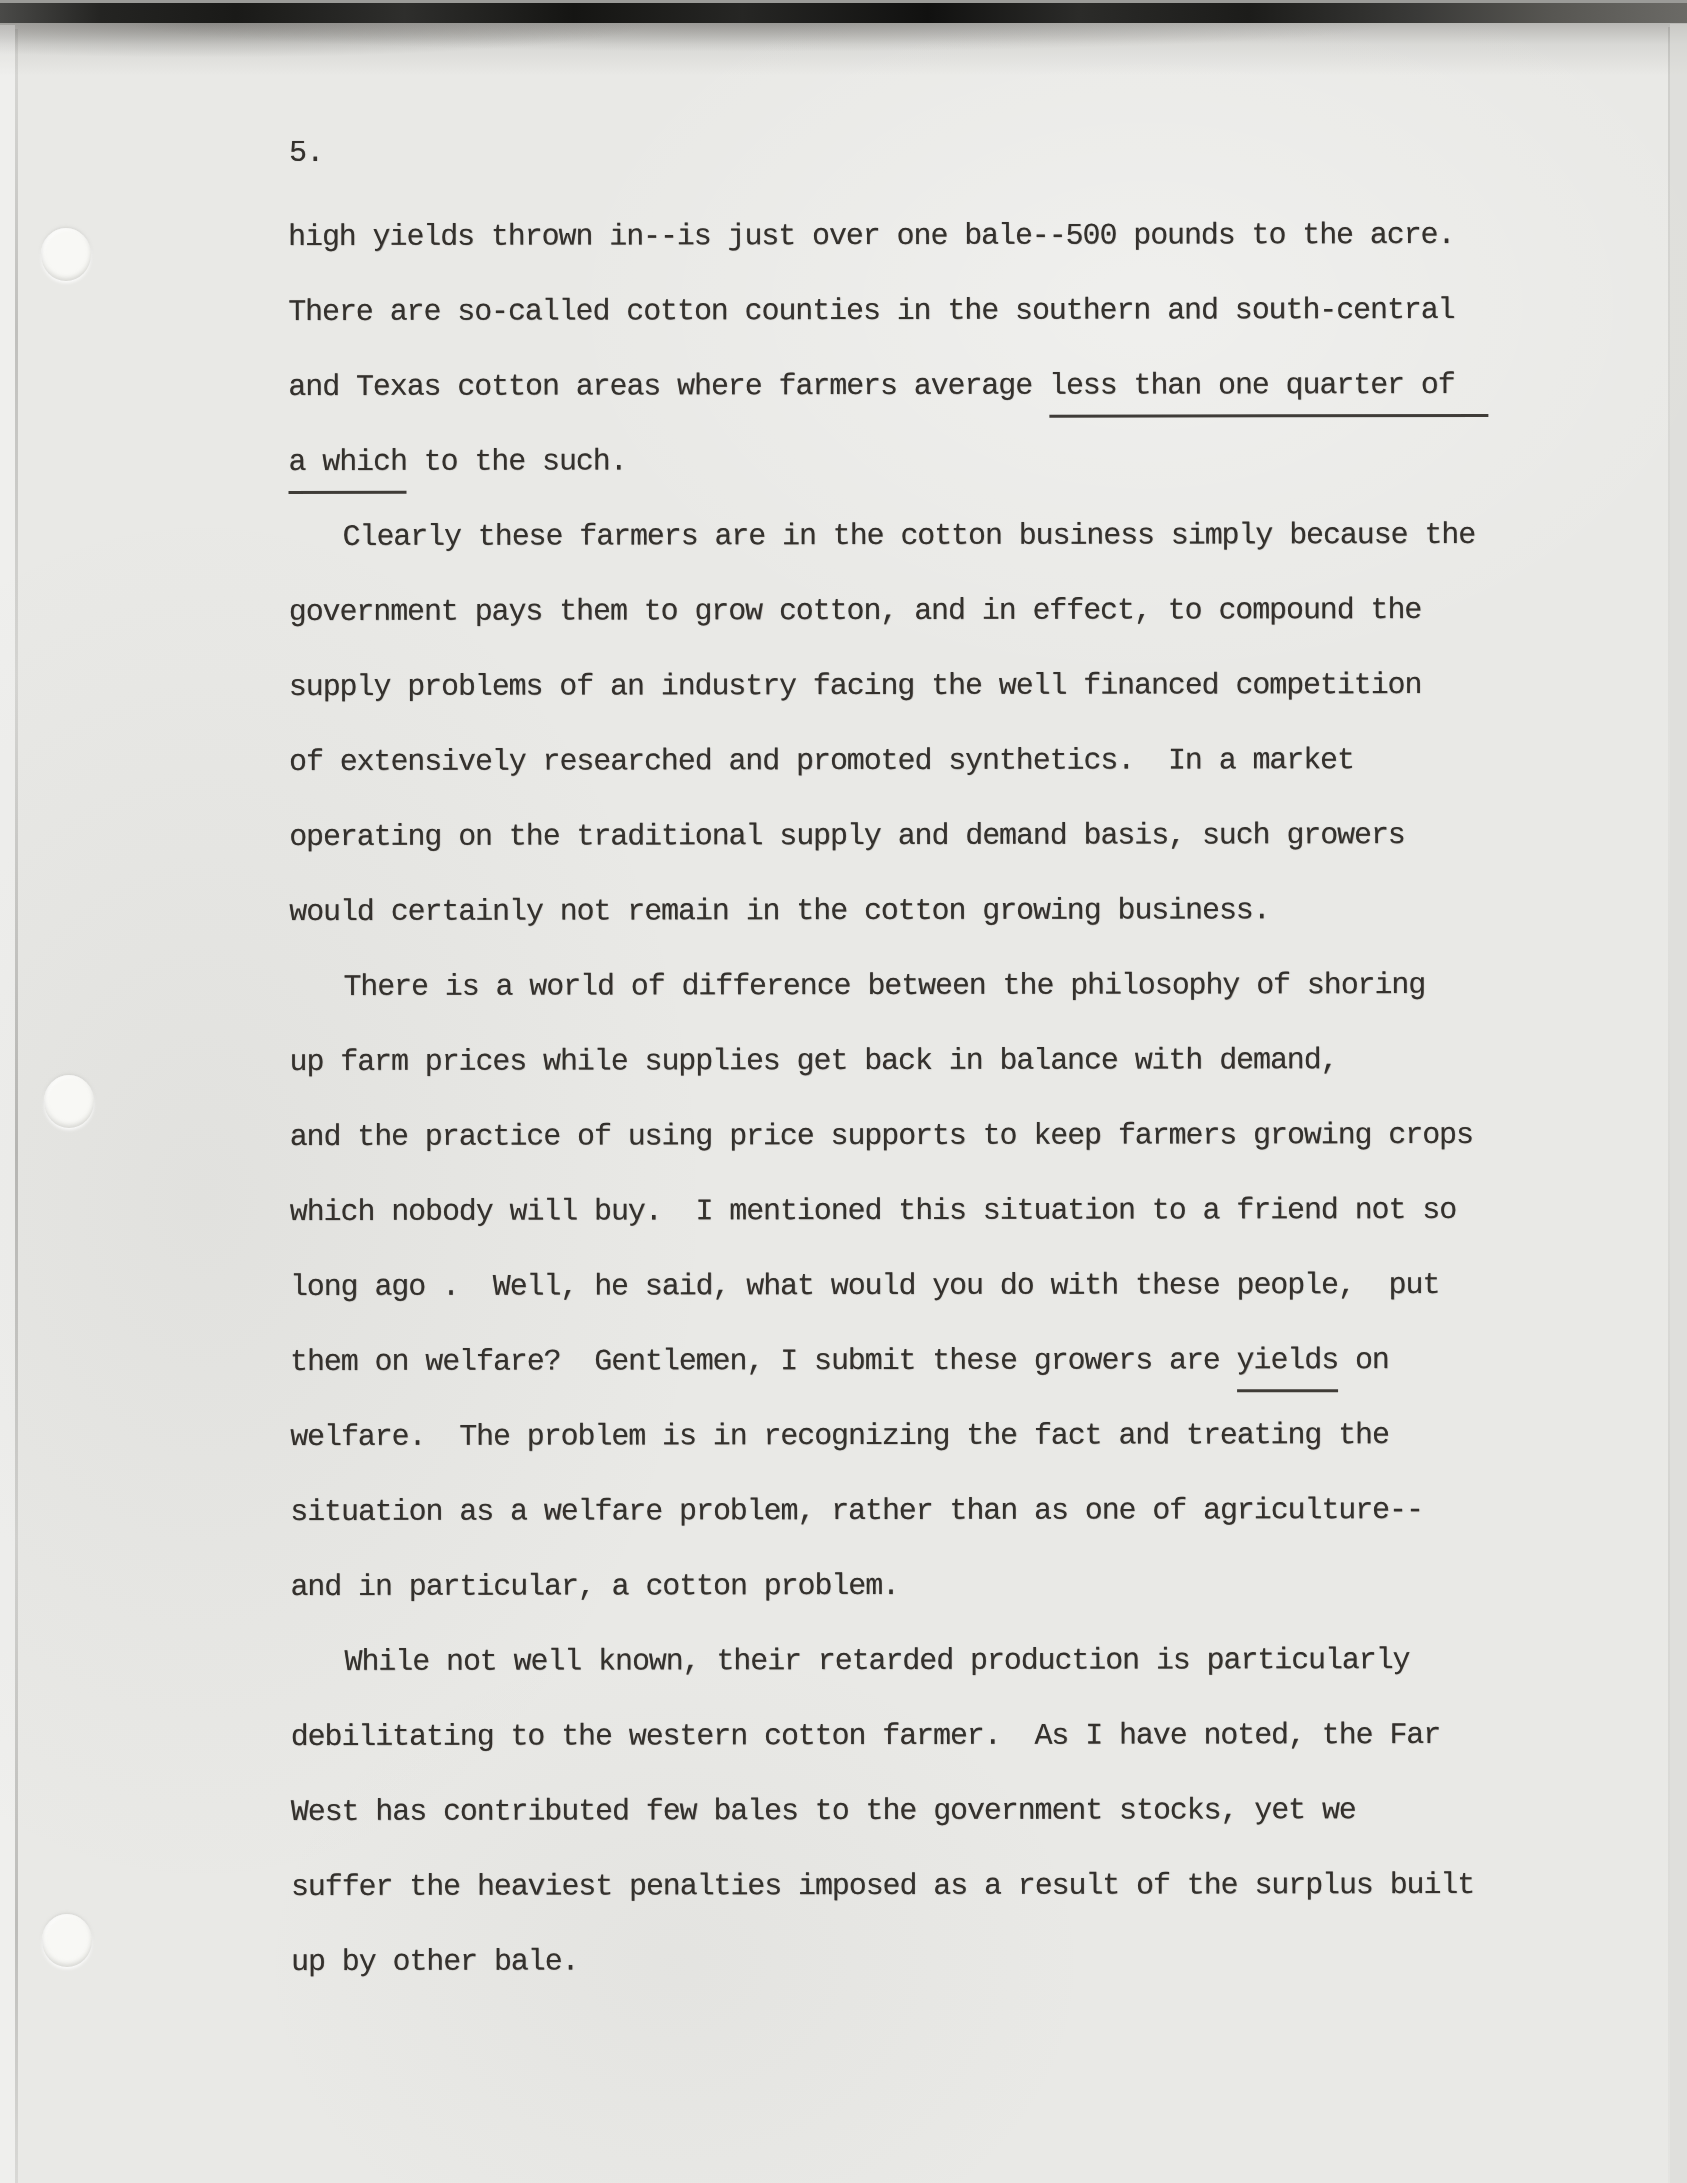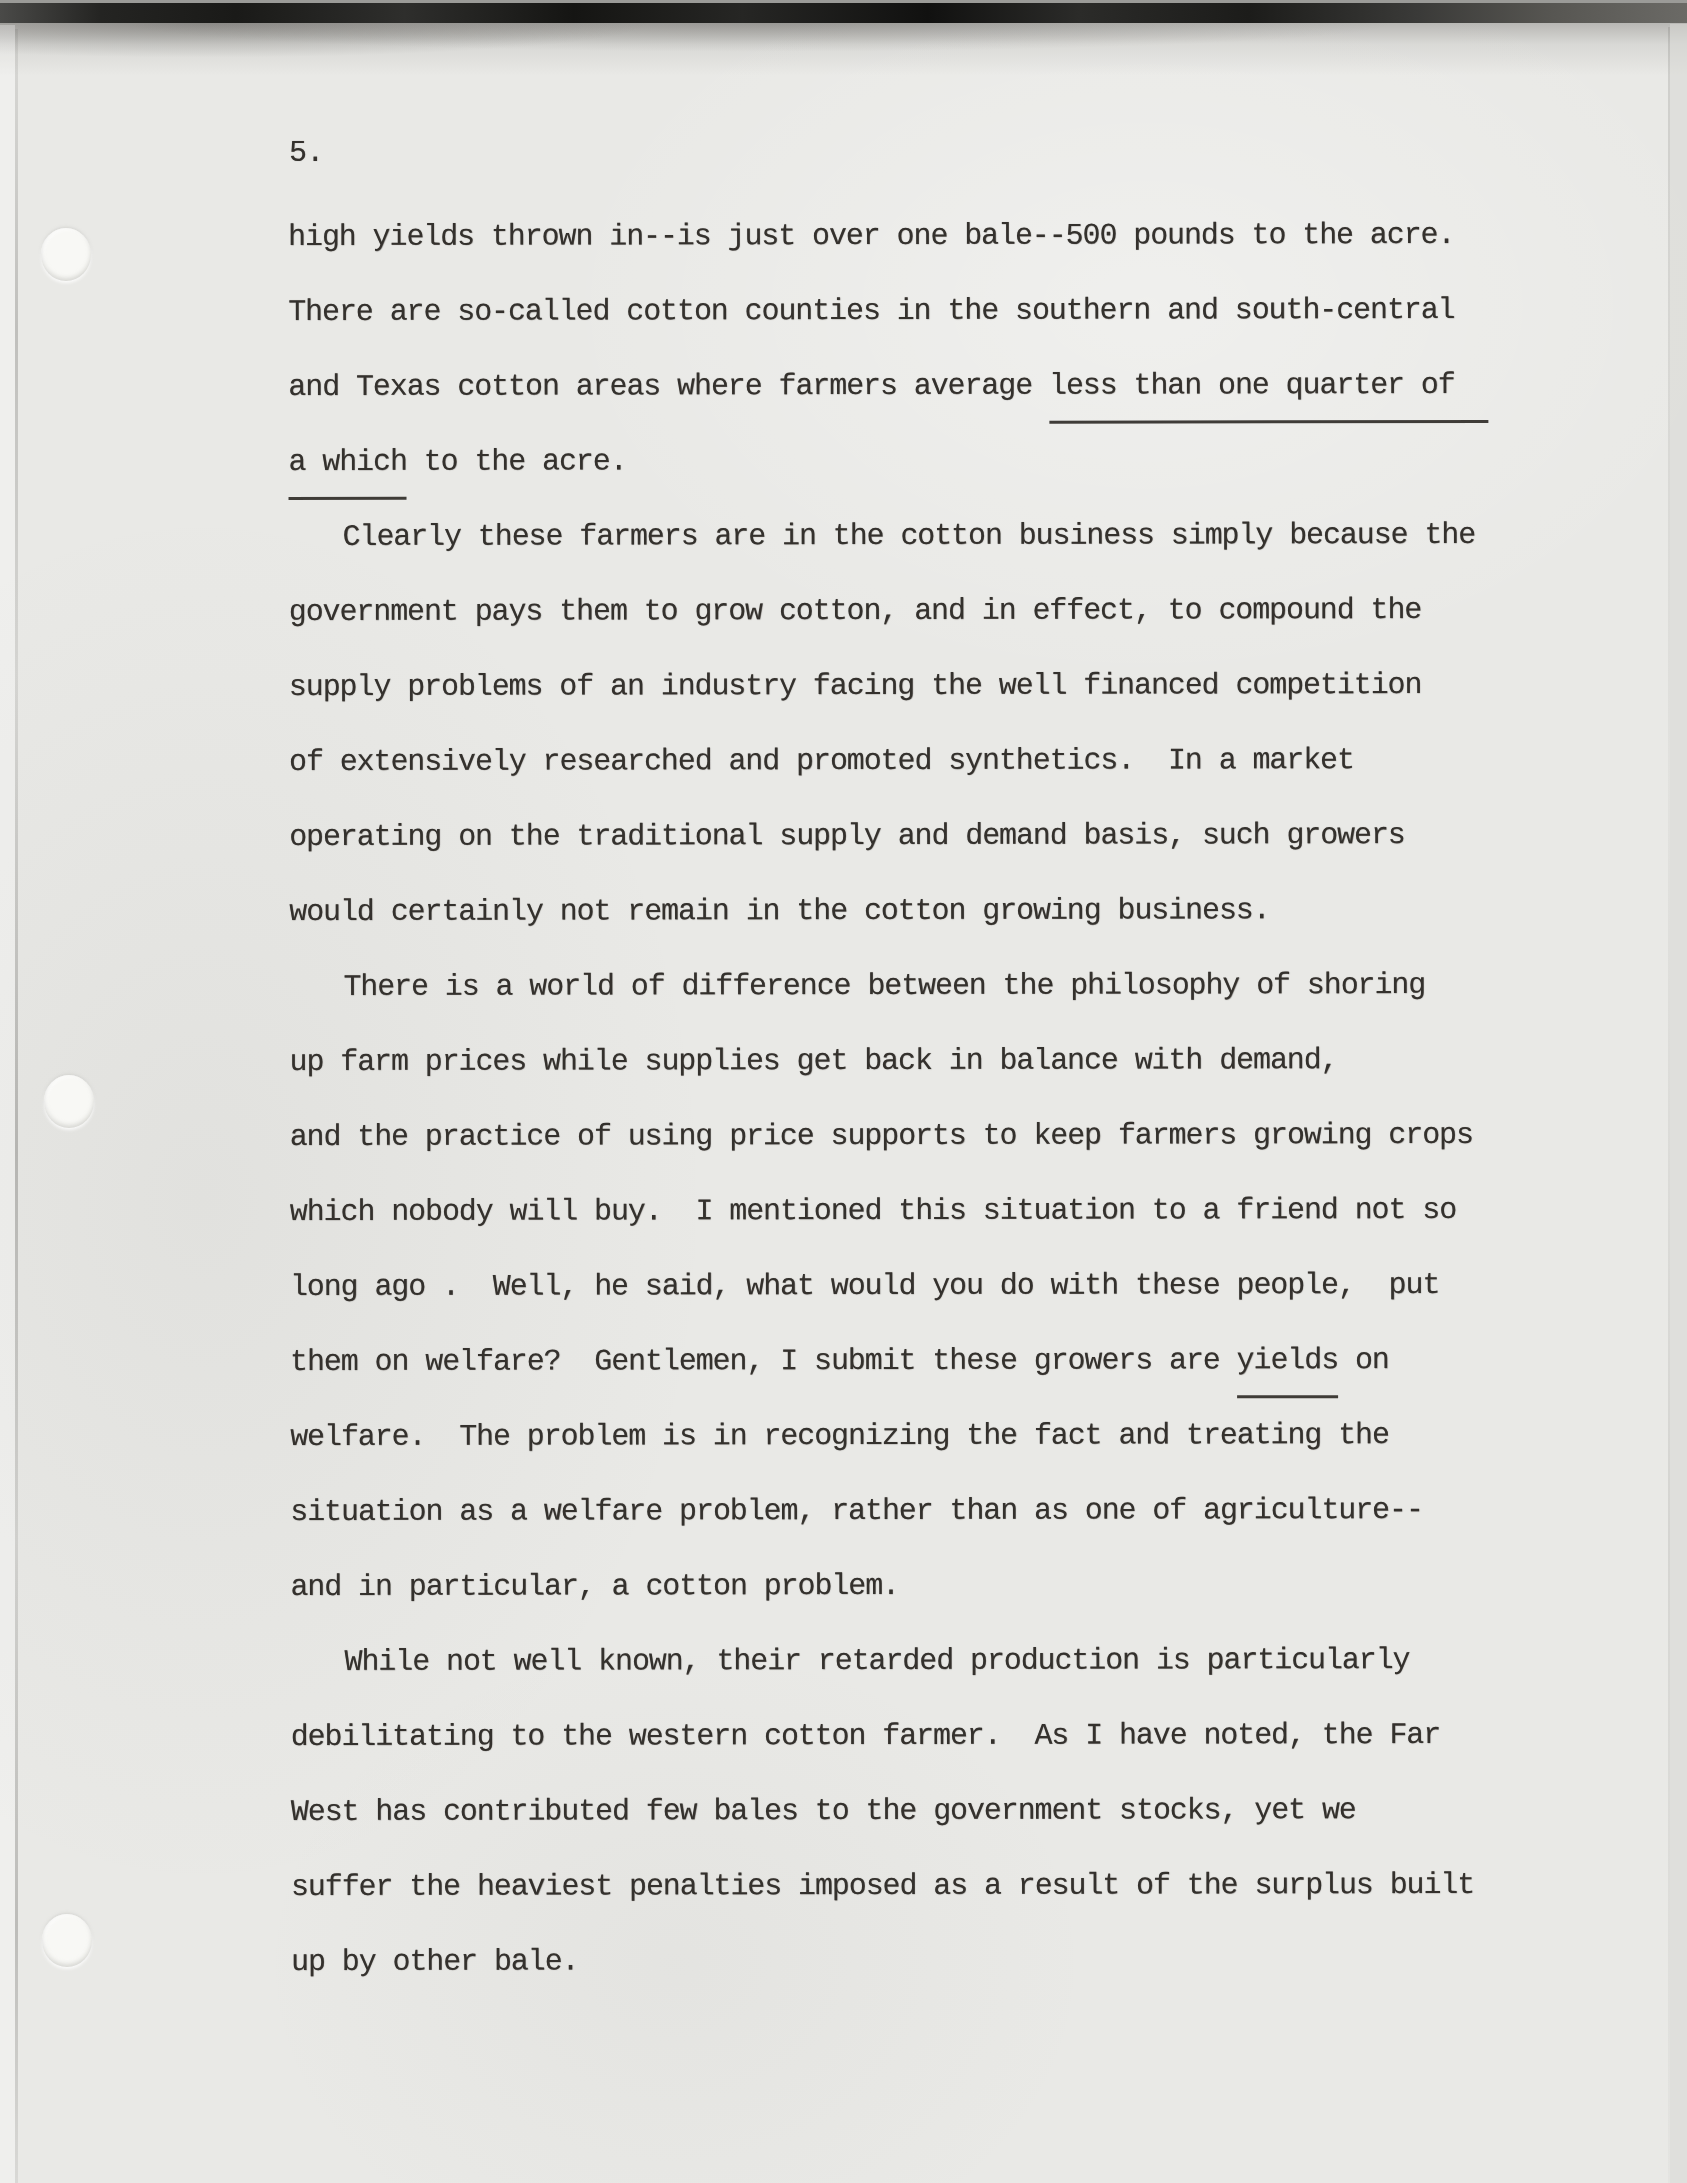--- a/index.html
+++ b/index.html
@@ -116,21 +116,21 @@
   .text-line {
     white-space: pre;
     height: 75px;
   }
   .text-line.indent {
     padding-left: 54px;
   }
   .seg { white-space: pre; }
   .seg.u {
     border-bottom: 3.3px solid rgba(48,44,40,0.92);
-    padding-bottom: 18px;
+    padding-bottom: 12px;
   }
 </style>
 </head>
 <body>
 
 <div class="page">
   <div class="scan-top-edge"></div>
   <div class="scan-top-fade"></div>
   <div class="left-edge-band"></div>
   <div class="left-edge-line"></div>
@@ -140,21 +140,21 @@
   <div class="punch-hole hole-1"></div>
   <div class="punch-hole hole-2"></div>
   <div class="punch-hole hole-3"></div>
 
   <div class="page-number">5.</div>
 
   <div class="text-block">
       <div class="text-line"><span class="seg">high yields thrown in--is just over one bale--500 pounds to the acre.</span></div>
       <div class="text-line"><span class="seg">There are so-called cotton counties in the southern and south-central</span></div>
       <div class="text-line"><span class="seg">and Texas cotton areas where farmers average </span><span class="seg u">less than one quarter of  </span></div>
-      <div class="text-line"><span class="seg u">a which</span><span class="seg"> to the acre.</span></div>
+      <div class="text-line"><span class="seg u">a which</span><span class="seg"> to the such.</span></div>
       <div class="text-line indent"><span class="seg">Clearly these farmers are in the cotton business simply because the</span></div>
       <div class="text-line"><span class="seg">government pays them to grow cotton, and in effect, to compound the</span></div>
       <div class="text-line"><span class="seg">supply problems of an industry facing the well financed competition</span></div>
       <div class="text-line"><span class="seg">of extensively researched and promoted synthetics.  In a market</span></div>
       <div class="text-line"><span class="seg">operating on the traditional supply and demand basis, such growers</span></div>
       <div class="text-line"><span class="seg">would certainly not remain in the cotton growing business.</span></div>
       <div class="text-line indent"><span class="seg">There is a world of difference between the philosophy of shoring</span></div>
       <div class="text-line"><span class="seg">up farm prices while supplies get back in balance with demand,</span></div>
       <div class="text-line"><span class="seg">and the practice of using price supports to keep farmers growing crops</span></div>
       <div class="text-line"><span class="seg">which nobody will buy.  I mentioned this situation to a friend not so</span></div>

